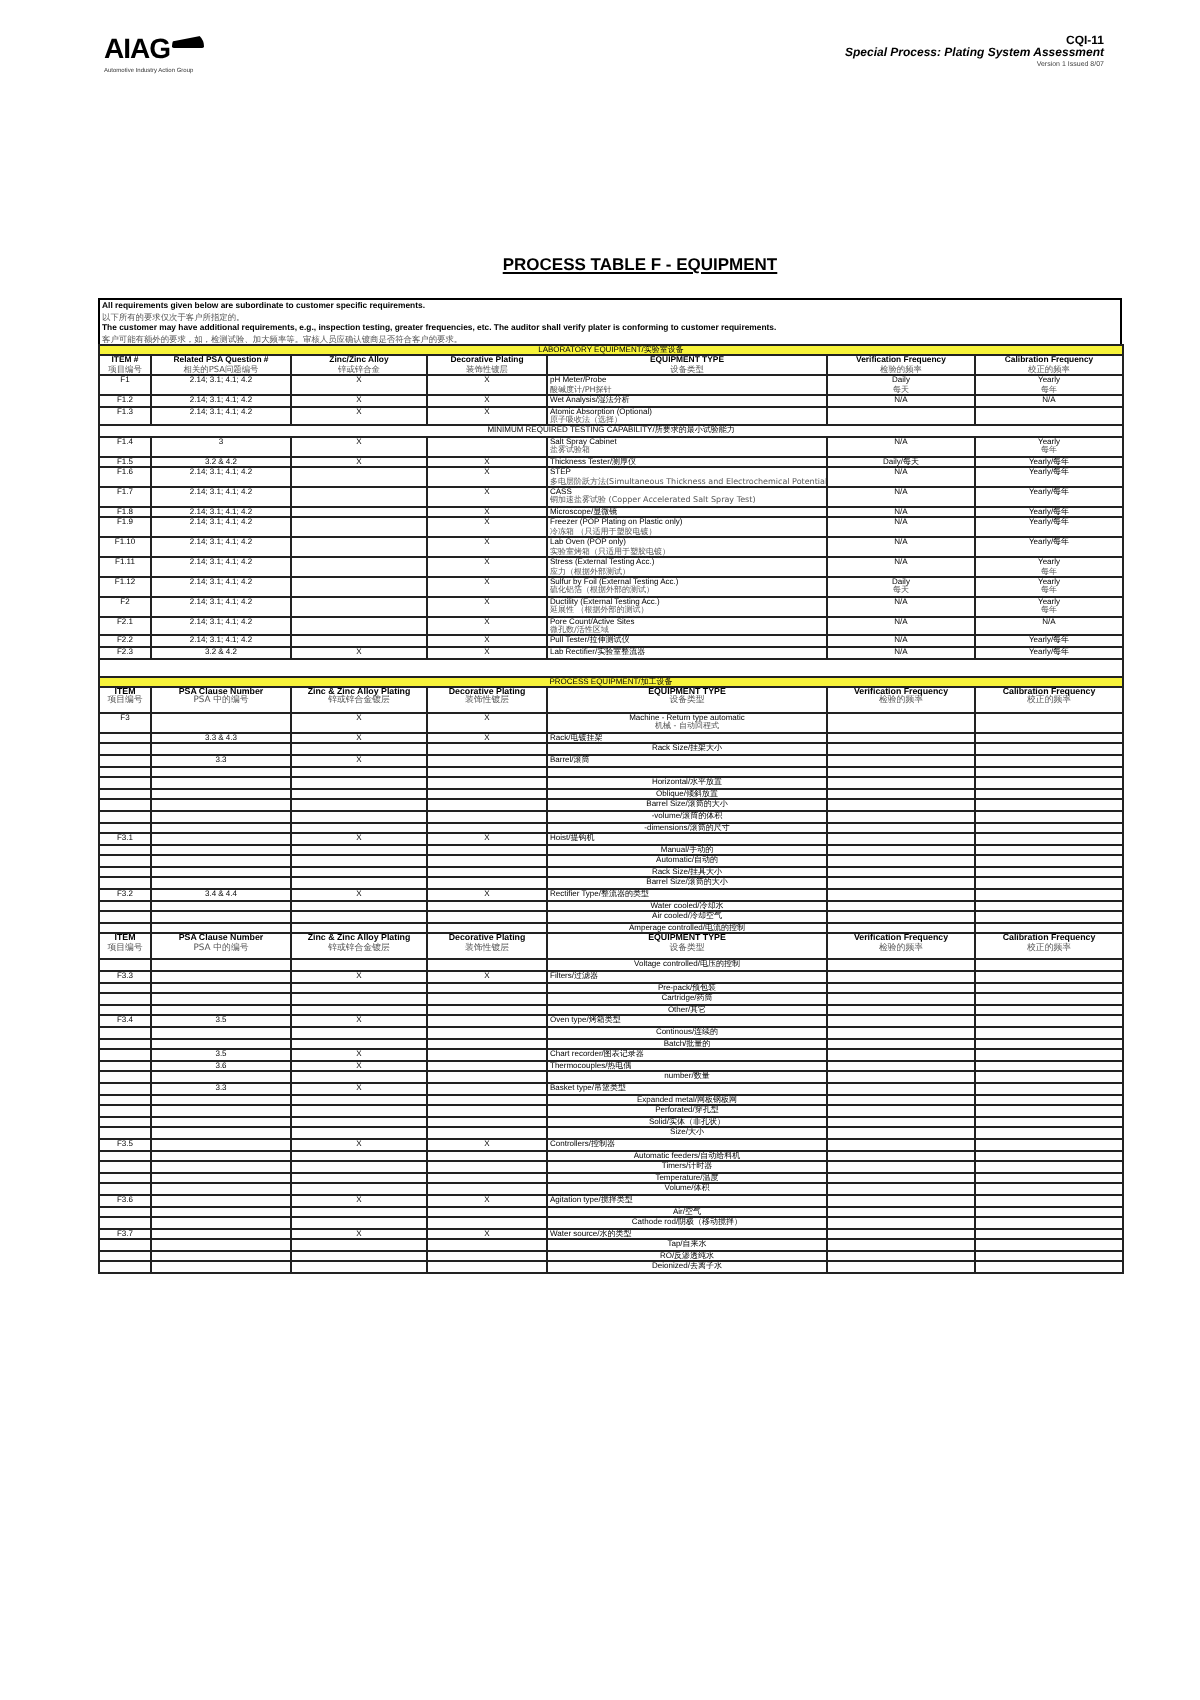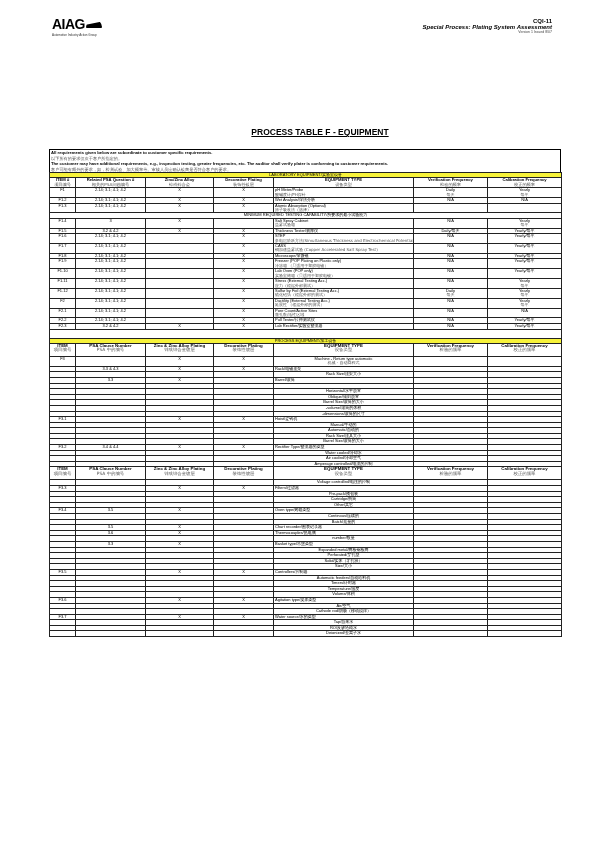--- a/index.html
+++ b/index.html
@@ -1,18 +1,18 @@
 <!DOCTYPE html>
 <html><head>
 <meta charset="utf-8">
 <style>
   html, body { margin: 0; padding: 0; background: #ffffff; }
   body { width: 600px; height: 850px; position: relative; font-family: "Liberation Sans", sans-serif; color: #000; overflow: hidden; }
   .logo { position: absolute; left: 52px; top: 16px; width: 60px; }
-  .logo-mark { display: flex; align-items: center; }
+  .logo-mark { display: flex; }
   .logo-text { font-weight: bold; font-size: 14px; letter-spacing: -0.5px; font-family: "Liberation Sans", sans-serif; }
   .logo-swoosh { width: 16px; height: 8px; margin-left: 1px; background: #000; border-radius: 16px 16px 2px 2px; clip-path: polygon(0 60%, 100% 20%, 100% 100%, 0 100%); }
   .logo-sub { font-size: 3px; color: #333; margin-top: 1px; white-space: nowrap; }
   .hdr-right { position: absolute; right: 48px; top: 18px; text-align: right; }
   .hdr-code { font-size: 6px; font-weight: bold; }
   .hdr-title { font-size: 6px; font-weight: bold; font-style: italic; }
   .hdr-ver { font-size: 3.5px; color: #444; }
   .page-title { position: absolute; left: 0; right: 0; top: 127px; text-align: center; padding-left: 40px; }
   .page-title .en { font-size: 8.5px; font-weight: bold; text-decoration: underline; }
   .page-title .zh { font-size: 8px; font-family: "DejaVu Serif", serif; margin-top: 1px; }

